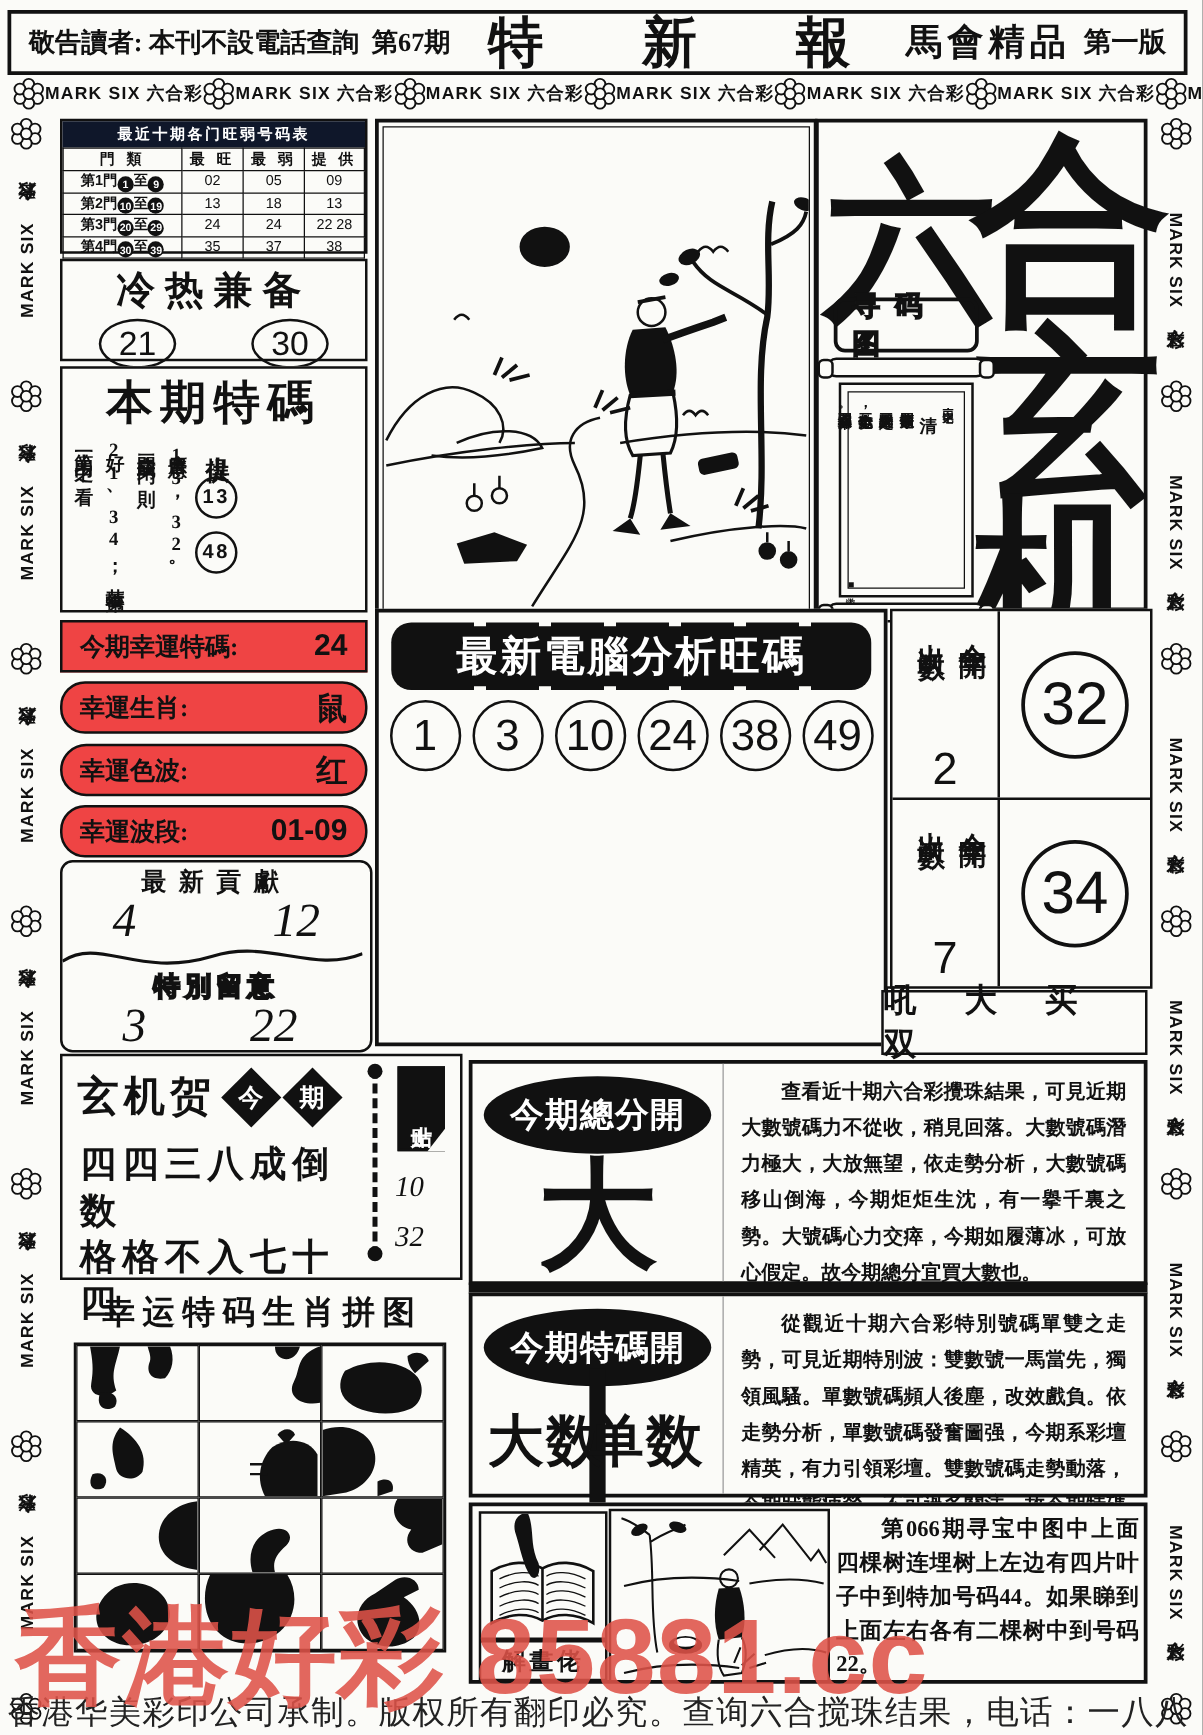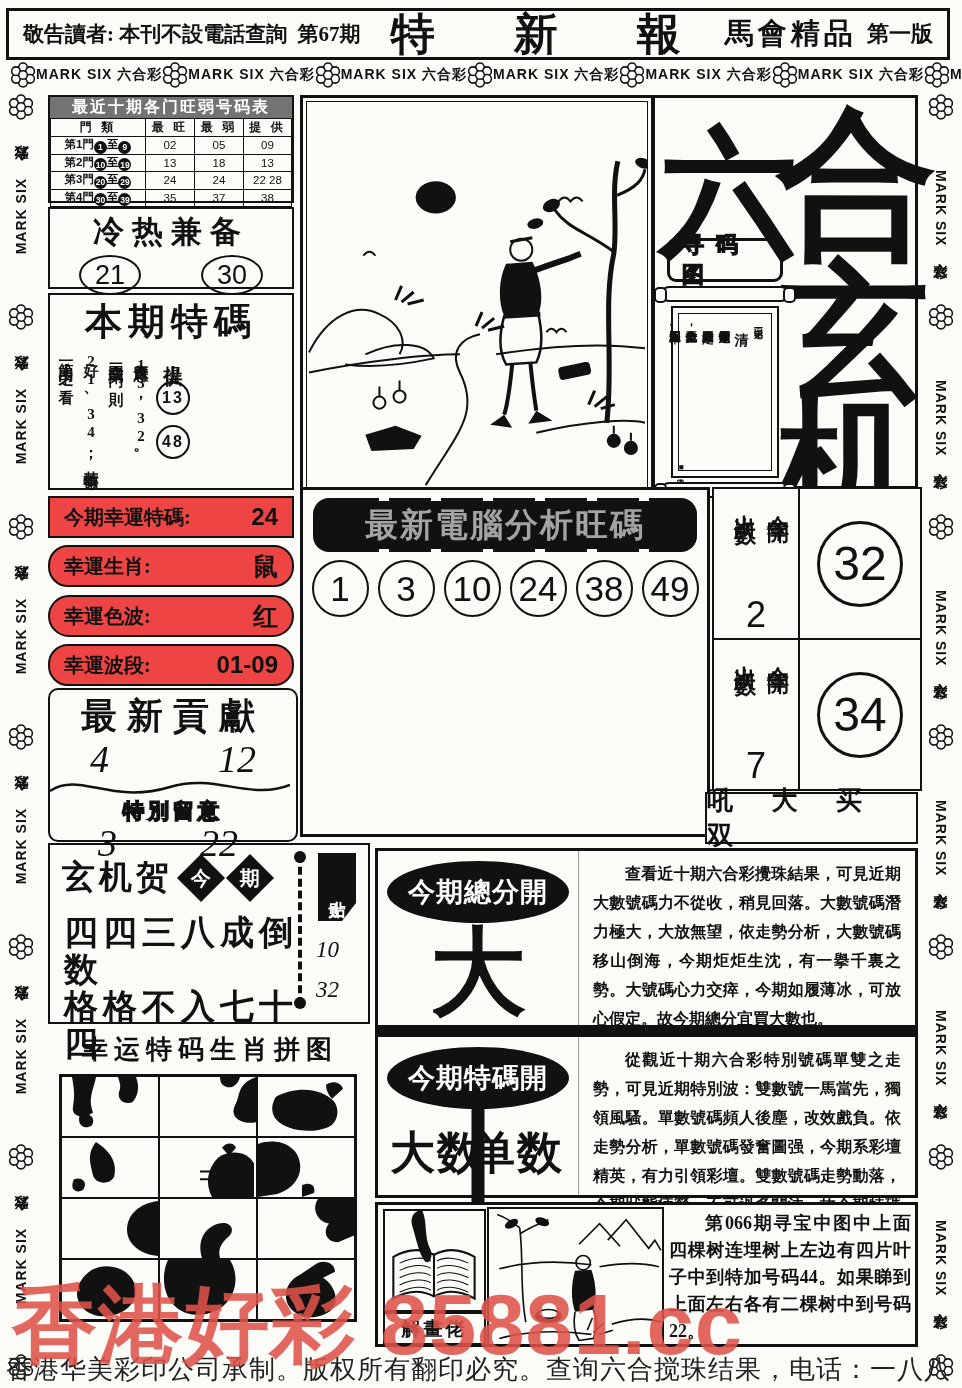--- a/index.html
+++ b/index.html
@@ -26,21 +26,21 @@
            align-items:center;justify-content:space-between;padding:4px 0;box-sizing:border-box;}
   #strip-left{left:0;} #strip-right{left:920px;}
   .marksix{font-family:"Liberation Sans","DejaVu Sans",sans-serif;font-weight:700;
            font-size:14px;letter-spacing:1px;white-space:nowrap;}
   .marksix.vert{writing-mode:vertical-rl;transform:rotate(180deg);}
   .marksix.vert-r{writing-mode:vertical-rl;}
   .flower{width:26px;height:26px;flex:0 0 auto;}
 
   
   #hot-table{left:48px;top:95px;width:246px;height:108px;border:2.5px solid #111;}
-  #hot-table .ttl{background:#737373;color:#fff;font-size:16px;font-weight:700;height:21px;
+  #hot-table .ttl{background:#0f172a;color:#fff;font-size:12px;font-weight:700;height:21px;
                   letter-spacing:2px;display:flex;align-items:center;justify-content:center;}
   #hot-table table{border-collapse:collapse;width:100%;font-size:11.5px;}
   #hot-table th,#hot-table td{border:1.5px solid #111;text-align:center;padding:0;height:14px;
                   font-family:"Liberation Sans","DejaVu Sans",sans-serif;}
   #hot-table th{font-size:12px;letter-spacing:3px;}
   .door-cell{font-weight:700;white-space:nowrap;}
   .door-circle{display:inline-flex;align-items:center;justify-content:center;background:#111;
                color:#fff;border-radius:50%;width:13px;height:13px;font-size:8.5px;vertical-align:-2px;}
 
   
@@ -66,35 +66,35 @@
   .lucky-row{left:48px;width:246px;height:42px;display:flex;align-items:center;
              justify-content:space-between;padding:16px 14px;box-sizing:border-box;border:2px solid #111;
              background:#ef4444;}
   .lucky-row.round{border-radius:20px;}
   .lucky-row .lbl{font-size:20px;font-weight:700;}
   .lucky-row .val{font-size:24px;font-weight:600;font-family:"Liberation Sans","DejaVu Sans",sans-serif;}
   .lucky-row .val.cjk{font-family:"Liberation Serif","DejaVu Serif",serif;font-size:25px;}
 
   
   #contrib{left:48px;top:688px;width:246px;height:150px;border-radius:10px;border:2.5px solid #111;}
-  #contrib .ttl{font-size:36px;font-weight:800;letter-spacing:10px;text-align:center;margin-top:2px;}
+  #contrib .ttl{font-size:20px;font-weight:800;letter-spacing:10px;text-align:center;margin-top:2px;}
   #contrib .nrow{display:flex;justify-content:space-between;padding:0 40px;font-size:38px;
                  font-style:italic;height:40px;line-height:36px;}
   #contrib .notice{text-align:center;font-size:21px;font-weight:800;color:#fff;
                    -webkit-text-stroke:1.6px #111;letter-spacing:4px;margin-top:-4px;}
   #contrib svg{display:block;margin-top:-6px;}
 
   
   #mystery{left:48px;top:843px;width:318px;height:177px;border:2.5px solid #111;position:absolute;}
   #mystery .trow{display:flex;align-items:center;gap:7px;padding:10px 0 0 12px;}
   #mystery .cal{font-size:33px;font-weight:800;letter-spacing:4px;}
   .diamond{width:34px;height:34px;background:#111;transform:rotate(45deg);display:flex;
            align-items:center;justify-content:center;margin:0 4px;}
   .diamond span{transform:rotate(-45deg);color:#fff;font-size:20px;font-weight:700;}
-  #mystery .poem{font-size:34px;font-weight:700;letter-spacing:5px;line-height:37px;
+  #mystery .poem{font-size:29px;font-weight:700;letter-spacing:5px;line-height:37px;
                  margin:14px 0 0 14px;width:235px;}
   .dashline{left:248px;top:10px;height:150px;border-left:4px dashed #111;position:absolute;}
   .dashline::before,.dashline::after{content:"";position:absolute;left:-8px;width:12px;height:12px;
                  background:#111;border-radius:50%;}
   .dashline::before{top:-4px;} .dashline::after{bottom:-4px;}
   #tipbox{left:268px;top:8px;width:34px;height:64px;background:#111;color:#fff;position:absolute;
           writing-mode:vertical-rl;text-orientation:upright;font-size:17px;font-weight:700;
           display:flex;align-items:center;justify-content:center;border:2px solid #111;}
   #tipbox i{position:absolute;right:-2px;bottom:-2px;border-style:solid;border-width:0 0 18px 14px;
             border-color:transparent transparent #fbfbf8 transparent;}
@@ -134,21 +134,21 @@
                padding:8px 4px;box-sizing:border-box;line-height:15px;}
   #scroll .sin span{display:block;margin:0 1.5px;}
   #scroll .intro{font-size:9px;}
   #scroll .intro b{font-size:14px;}
   #scroll .sign{position:absolute;left:2px;bottom:4px;writing-mode:vertical-rl;
                 text-orientation:upright;font-size:8.5px;}
 
   
   #computer{left:300px;top:487px;width:410px;height:350px;border:3px solid #111;}
   #computer .banner{position:relative;margin:8px 10px 0 10px;height:54px;background:#111;
-                    border-radius:16px;color:#a3a3a3;display:flex;align-items:center;justify-content:center;
+                    border-radius:16px;color:#ffffff;display:flex;align-items:center;justify-content:center;
                     font-size:33px;font-weight:800;letter-spacing:2px;
                     font-family:"Liberation Sans","DejaVu Sans",sans-serif;}
   #computer .banner::before{content:"";position:absolute;left:24px;right:24px;top:-5px;height:8px;
                     background:repeating-linear-gradient(90deg,transparent 0 42px,#fbfbf8 42px 52px);}
   #computer .banner::after{content:"";position:absolute;left:24px;right:24px;bottom:-5px;height:8px;
                     background:repeating-linear-gradient(90deg,transparent 0 42px,#fbfbf8 42px 52px);}
   #computer .crow{display:flex;justify-content:center;gap:9px;margin-top:8px;}
   .num-circle{border:2.5px solid #111;border-radius:50%;width:53px;height:53px;display:flex;
               align-items:center;justify-content:center;font-size:35px;
               font-family:"Liberation Sans","DejaVu Sans",sans-serif;}

